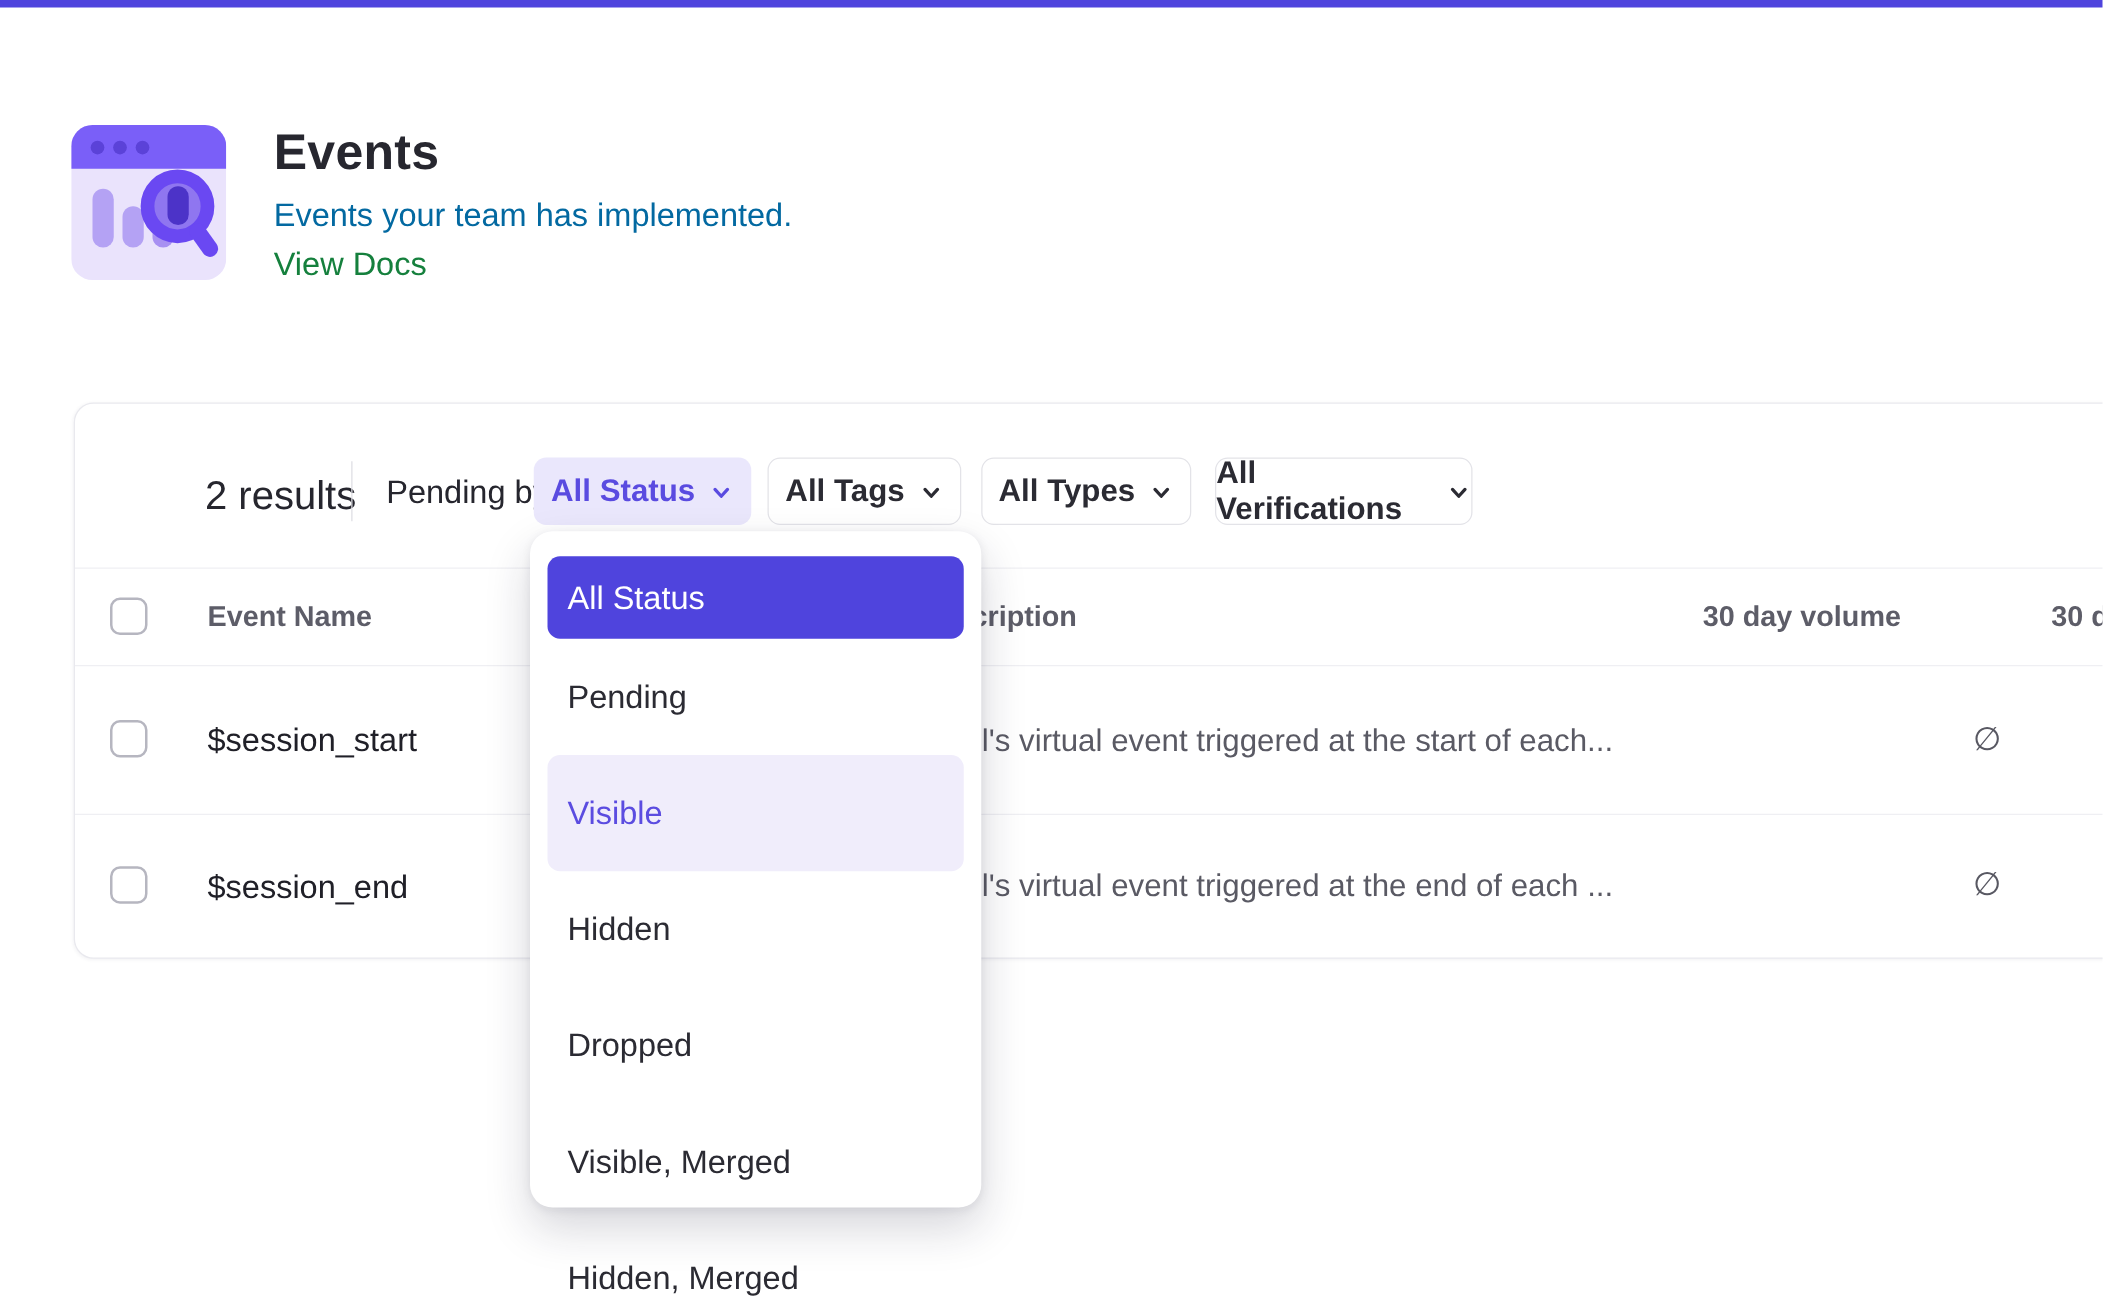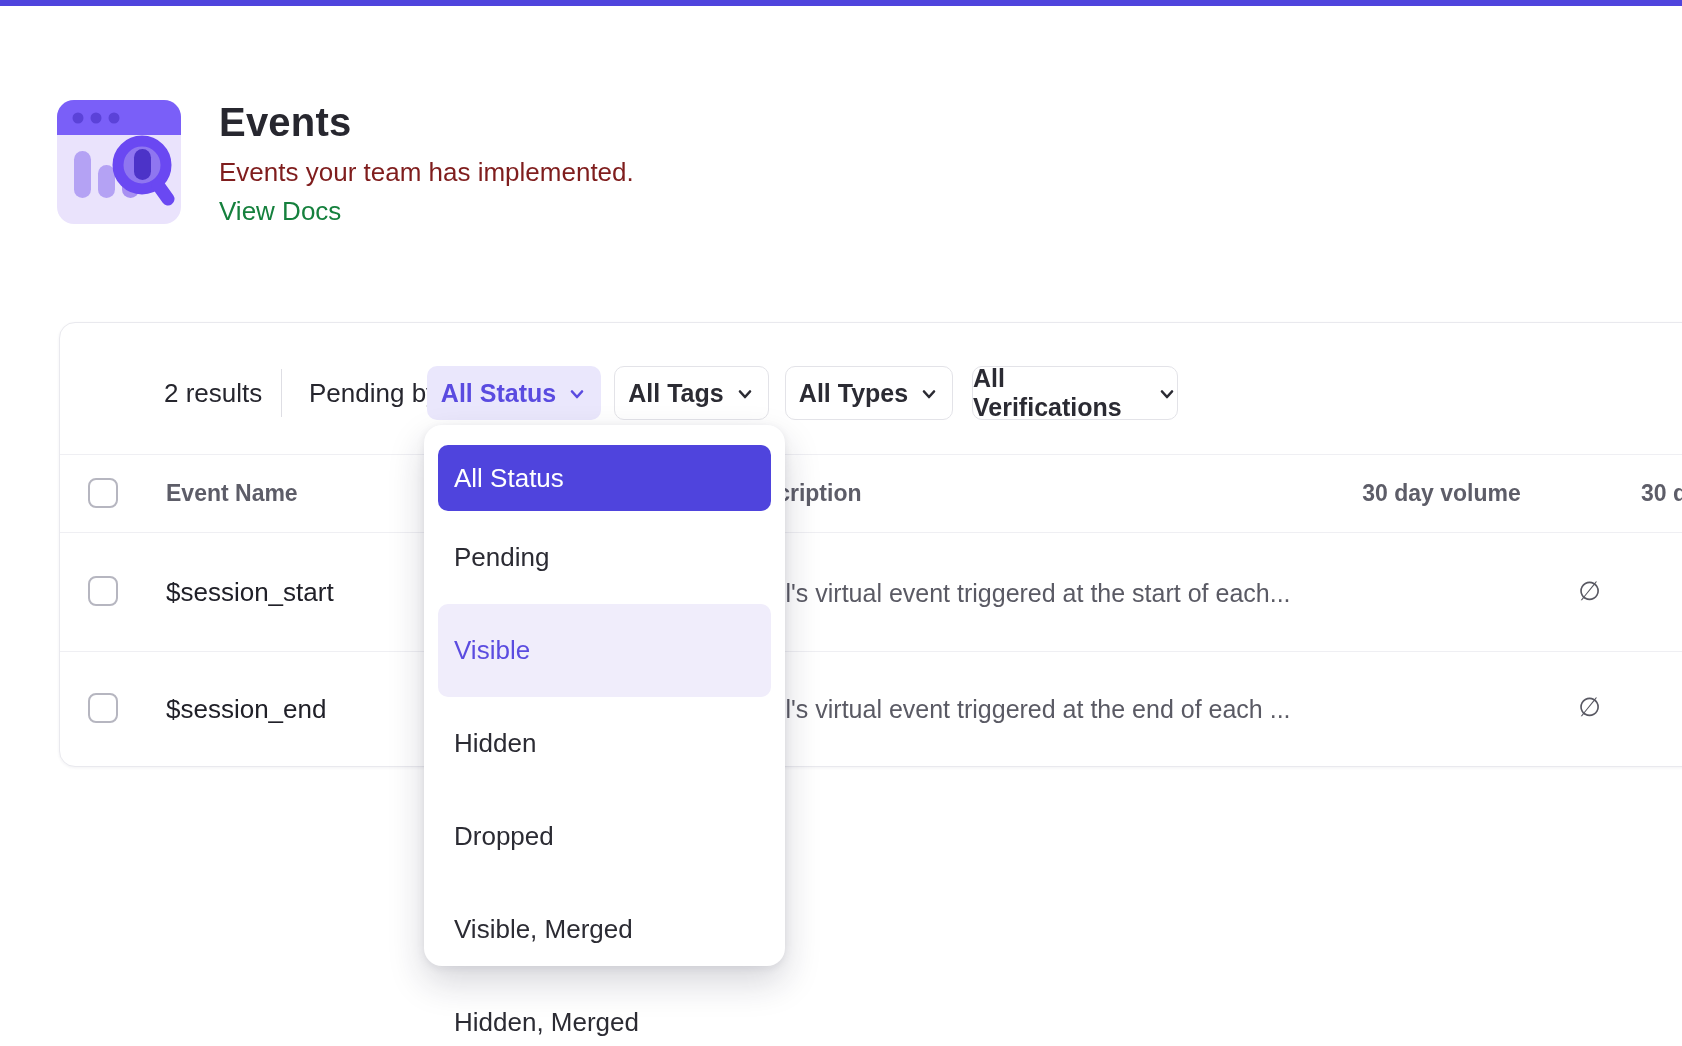--- a/index.html
+++ b/index.html
@@ -4,27 +4,27 @@
 <style>
   html,body{margin:0;padding:0;}
   .page{position:relative;width:1682px;height:1046px;background:#ffffff;overflow:hidden;
         font-family:"Liberation Sans",sans-serif;color:#26262e;padding-left:44px;}
   .topbar{position:absolute;left:0;top:0;width:100%;height:6px;background:#4f44dd;}
 
   
   .header{position:absolute;left:57px;top:100px;display:flex;gap:38px;align-items:flex-start;}
   .app-icon{width:124px;height:124px;flex:none;}
   .page-title{margin:0;font-size:40px;line-height:44px;font-weight:700;color:#27272f;letter-spacing:.2px;}
-  .page-subtitle{margin:13px 0 0 0;font-size:26px;line-height:30px;color:#7f1d1d;}
+  .page-subtitle{margin:13px 0 0 0;font-size:26px;line-height:30px;color:#0369a1;}
   .docs-link{margin:9px 0 0 0;font-size:26px;line-height:30px;color:#15803d;font-weight:500;cursor:pointer;}
 
   
   .card{position:absolute;left:59px;top:322px;width:1700px;height:443px;background:#fff;
         border:1px solid #e9e9ee;border-radius:16px;box-shadow:0 1px 3px rgba(30,30,60,.06);}
-  .results{position:absolute;left:104px;top:55px;font-size:26px;font-weight:500;color:#26262e;}
+  .results{position:absolute;left:104px;top:55px;font-size:32px;font-weight:500;color:#26262e;}
   .vdivider{position:absolute;left:221px;top:46px;width:1px;height:48px;background:#dedee4;}
   .filterby{position:absolute;left:249px;top:55px;font-size:26px;font-weight:500;color:#26262e;}
 
   .fbtn{position:absolute;top:43px;height:54px;border-radius:10px;display:flex;align-items:center;
         justify-content:center;gap:11px;font-size:25px;font-weight:700;box-sizing:border-box;cursor:pointer;}
   .fbtn .chev{display:flex;margin-top:2px;}
   .fbtn-active{left:367px;width:174px;background:#eae7fc;color:#5a4be0;}
   .fbtn-plain{background:#fff;border:1px solid #e3e3e8;color:#2b2b33;}
   .fbtn-tags{left:554px;width:155px;}
   .fbtn-types{left:725px;width:168px;}

